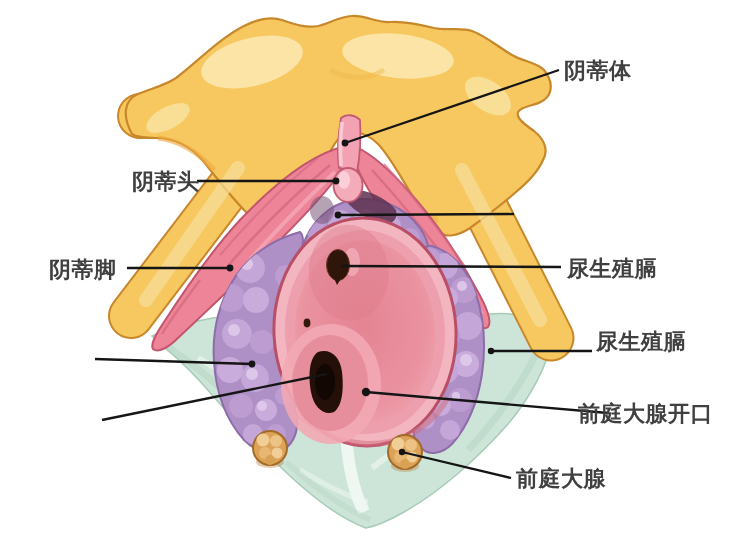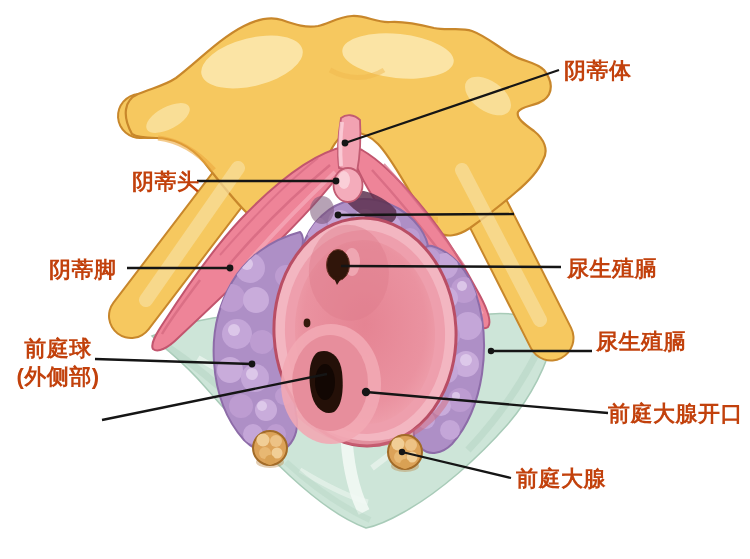--- a/index.html
+++ b/index.html
@@ -3,21 +3,21 @@
 <meta charset="utf-8">
 <style>
   html,body{margin:0;padding:0;background:#fff;}
   .stage{
     position:relative;width:750px;height:559px;background:#ffffff;overflow:hidden;
     font-family:"Liberation Sans","DejaVu Sans",sans-serif;
   }
   .stage svg{position:absolute;left:0;top:0;}
   .lbl{
     position:absolute;font-weight:700;font-size:22px;line-height:1.25;
-    color:#c2410c;white-space:nowrap;letter-spacing:.5px;
+    color:#404040;white-space:nowrap;letter-spacing:.5px;
   }
   .lbl.two-line{text-align:center;white-space:normal;width:112px;}
   .lbl.two-line span{display:block;}
 </style>
 </head>
 <body>
 
 <div class="stage">
 <svg width="750" height="559" viewBox="0 0 750 559">
   <defs>
@@ -216,20 +216,16 @@
         <circle cx="366" cy="392" r="4.2" stroke="none"></circle>
     <line x1="511" y1="478" x2="402" y2="452"></line>
         <circle cx="402" cy="452" r="3.2" stroke="none"></circle>
   </g>
 </svg>
 
   <div class="lbl" style="left:564px;top:57px;">阴蒂体</div>
   <div class="lbl" style="left:132px;top:168px;">阴蒂头</div>
   <div class="lbl" style="left:49px;top:256px;">阴蒂脚</div>
   <div class="lbl" style="left:567px;top:255px;">尿生殖膈</div>
-  <div class="lbl two-line" style="left:2px;top:335px;">
-    <span>前庭球</span>
-    <span>(外侧部)</span>
-  </div>
   <div class="lbl" style="left:596px;top:328px;">尿生殖膈</div>
-  <div class="lbl" style="left:608px;top:400px;">前庭大腺开口</div>
+  <div class="lbl" style="left:578px;top:400px;">前庭大腺开口</div>
   <div class="lbl" style="left:516px;top:465px;">前庭大腺</div>
 </div>
 
 </body></html>

